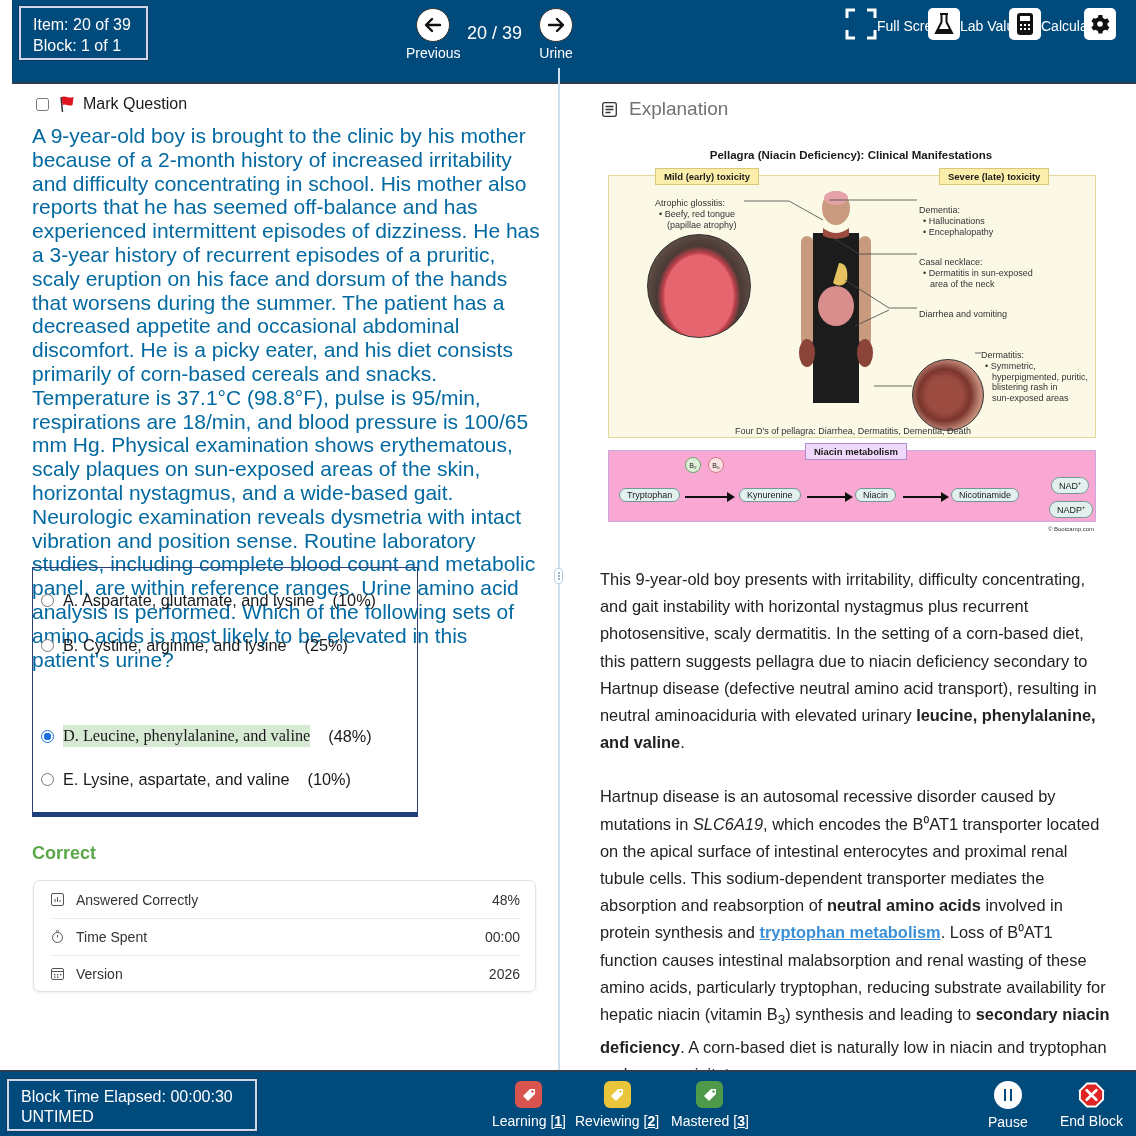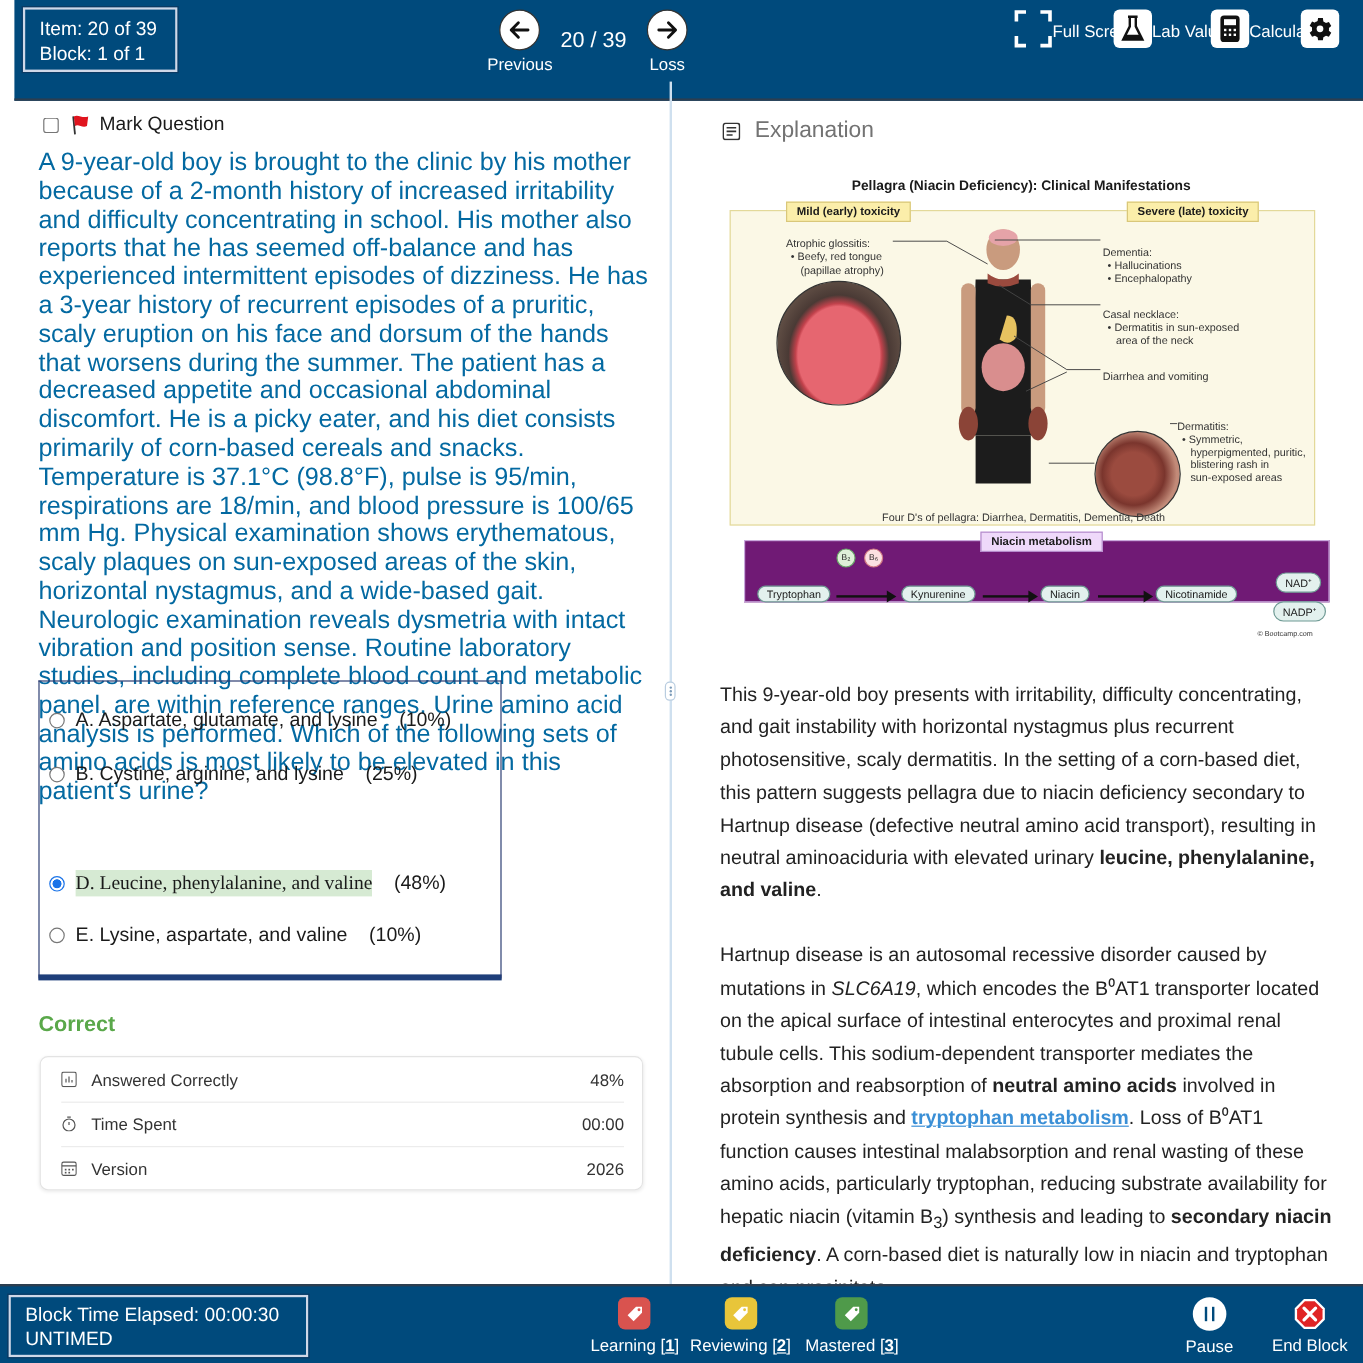--- a/index.html
+++ b/index.html
@@ -38,21 +38,21 @@
   .exp-head { position: absolute; left: 42px; top: 30px; display: flex; align-items: center; font-size: 19px; color: #737373; }
   .exp-head .ic { width: 15px; height: 15px; margin-right: 12px; }
   .figure { position: absolute; left: 46px; top: 78px; width: 500px; height: 390px; }
   .fig-title { position: absolute; left: 0; top: 3px; width: 490px; text-align: center; font-size: 11.5px; font-weight: bold; }
   .pellagra-box { position: absolute; left: 2px; top: 29px; width: 488px; height: 263px; background: #fbf8e6; border: 1.5px solid #e3d99a; }
   .tag { position: absolute; font-size: 9.5px; font-weight: bold; background: #fbeeaa; border: 1px solid #d9c77a; padding: 2px 8px; }
   .fig-txt { position: absolute; font-size: 9px; color: #333; line-height: 10.8px; }
   .tongue { position: absolute; left: 42px; top: 89px; width: 104px; height: 104px; border-radius: 50%; background: radial-gradient(ellipse at 50% 60%, #e66670 0 34px, #c2424c 36px, #4a3a35 42px, #6d5a4e 60px); border: 1.5px solid #333; }
   .person { position: absolute; left: 182px; top: 40px; width: 86px; height: 225px; }
   .hand { position: absolute; left: 303px; top: 183px; width: 72px; height: 72px; border-radius: 50%; background: radial-gradient(circle at 45% 50%, #9b4b3f 0 18px, #7a352d 26px, #c28a78 36px); border: 1.5px solid #333; }
-  .niacin-box { position: absolute; left: 14px; top: 304px; width: 488px; height: 52px; background: #701a75; border: 1.5px solid #c9a8dc; }
+  .niacin-box { position: absolute; left: 2px; top: 304px; width: 488px; height: 72px; background: #f9a8d4; border: 1.5px solid #c9a8dc; }
   .pill { position: absolute; font-size: 9px; background: #e3f1ee; border: 1px solid #6f9a94; border-radius: 9px; padding: 1px 7px; }
   .vit { position: absolute; width: 16px; height: 16px; border-radius: 50%; font-size: 7px; display: flex; align-items: center; justify-content: center; }
   .arrow { position: absolute; height: 2px; background: #111; }
   .arrow::after { content: ""; position: absolute; right: -2px; top: -4px; border-left: 8px solid #111; border-top: 5px solid transparent; border-bottom: 5px solid transparent; }
   .exp-text { position: absolute; left: 40px; top: 498px; width: 510px; font-size: 16.4px; line-height: 27.2px; color: #222; }
   .exp-text p { margin-bottom: 27px; }
   .exp-text a { color: #3a8fd6; font-weight: bold; text-decoration: underline; }
 
   .bottombar { position: absolute; left: 0; top: 1070px; width: 1136px; height: 66px; background: #004a7c; color: #fff; border-top: 2px solid #2c3e50; }
   .timer-box { position: absolute; left: 7px; top: 7px; width: 250px; height: 52px; border: 2px solid #cfd8e8; outline: 1px solid #0b3a63; padding: 6px 0 0 12px; font-size: 16px; line-height: 20px; }
@@ -77,21 +77,21 @@
     </div>
     <span class="nav-label">Previous</span>
   </div>
   <div class="counter">20 / 39</div>
   <div class="nav-btn" style="left:527px;">
     <div class="circle">
       <svg width="20" height="20" viewBox="0 0 20 20">
           <path d="M3 10h13M11 4l6 6-6 6" stroke="#111" stroke-width="2.4" fill="none" stroke-linecap="round" stroke-linejoin="round"></path>
         </svg>
     </div>
-    <span class="nav-label">Loss</span>
+    <span class="nav-label">Urine</span>
   </div>
 
   <div class="tool-btn" style="left:833px;">
     <div class="tool-icon" style="background:transparent;">
       <svg width="32" height="32" viewBox="0 0 32 32">
           <path d="M2 10V2h8M22 2h8v8M30 22v8h-8M10 30H2v-8" stroke="#fff" stroke-width="3" fill="none"></path>
         </svg>
     </div>
     <span class="tool-label">Full Screen</span>
   </div>

